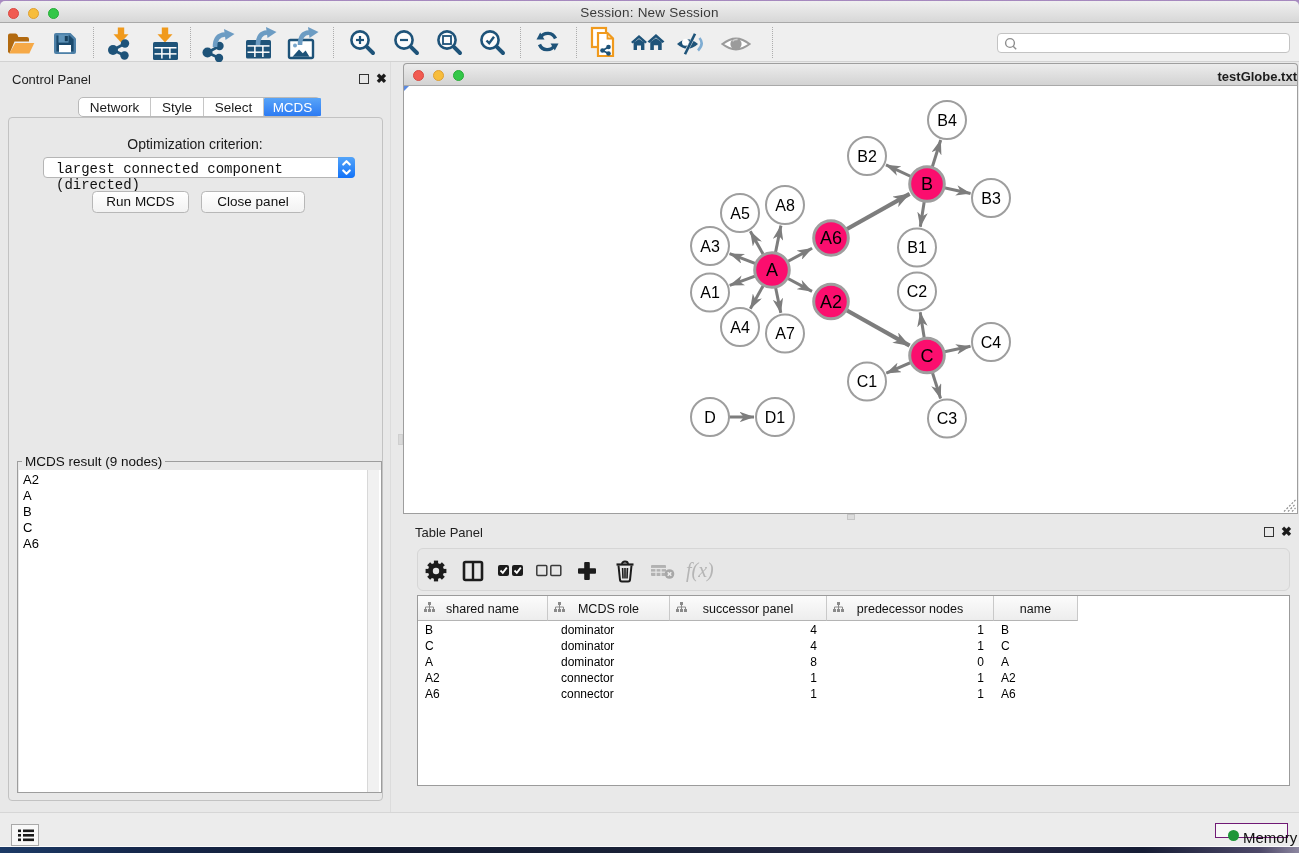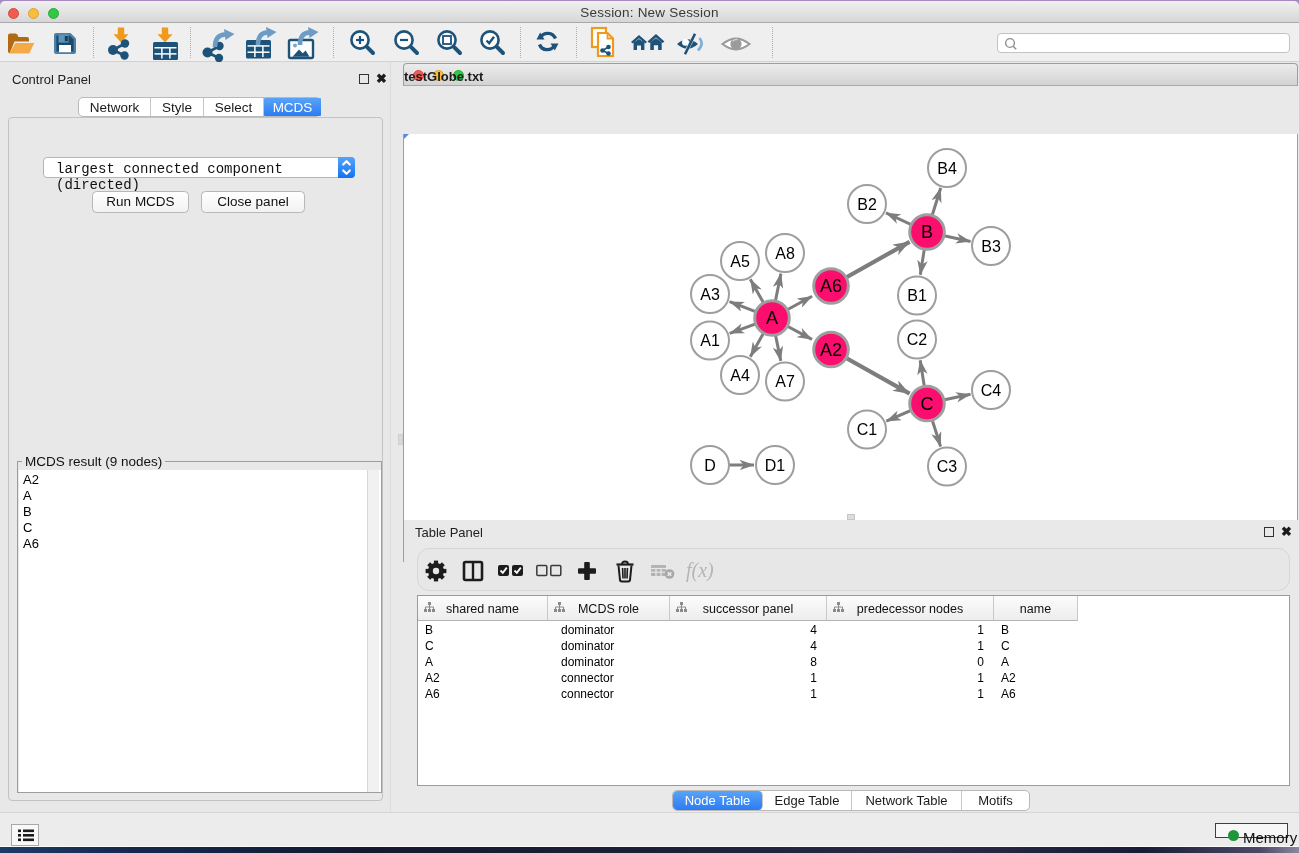--- a/index.html
+++ b/index.html
@@ -44,25 +44,25 @@
 #mscroll{position:absolute;right:2px;top:0px;width:12px;height:322px;background:#f1f1f1;border-left:1px solid #d8d8d8;}
 #statusbar{left:0;top:812px;width:1299px;height:34px;background:#ececec;border-top:1px solid #d6d6d6;z-index:50;}
 #listbtn{position:absolute;left:11px;top:11px;width:28px;height:22px;background:#f8f8f8;border:1px solid #a9a9a9;}
 #membtn{position:absolute;left:1215px;top:10px;width:73px;height:15px;background:#f7f7f7;border:1px solid #701a75;font-size:15px;color:#111;}
 #membtn .dot{position:absolute;left:12px;top:6px;width:11px;height:11px;border-radius:50%;background:#1f9639;}
 #membtn .lbl{position:absolute;left:27px;top:4.5px;}
 
 #netwin{left:403px;top:63px;width:895px;height:451px;z-index:2;}
 #nettitle{position:absolute;left:0;top:0;width:100%;height:23px;background:linear-gradient(#ececec,#d3d3d3);
  border:1px solid #9e9e9e;border-bottom:1px solid #a9a9a9;border-radius:4px 4px 0 0;}
-#nettitle .txt{position:absolute;width:100%;text-align:left;top:4.5px;font-size:13px;font-weight:bold;color:#1c1c1c;}
-#netcanvas{position:absolute;left:0;top:23px;width:895px;height:428px;background:#fff;border:1px solid #9e9e9e;border-top:none;margin-top:48px;}
+#nettitle .txt{position:absolute;width:100%;text-align:right;top:4.5px;font-size:13px;font-weight:bold;color:#1c1c1c;}
+#netcanvas{position:absolute;left:0;top:23px;width:895px;height:428px;background:#fff;border:1px solid #9e9e9e;border-top:none;}
 #tablepanel{left:404px;top:520px;width:895px;height:295px;background:#e9e9e9;z-index:3;}
 #tablepanel .hdr{position:absolute;left:11px;top:5px;font-size:13px;color:#222;}
-#tpl-toolbar{position:absolute;left:13px;top:28px;width:873px;height:43px;background:#e7e7e7;border:1px solid #d6d6d6;border-radius:12px;}
+#tpl-toolbar{position:absolute;left:13px;top:28px;width:873px;height:43px;background:#e7e7e7;border:1px solid #d6d6d6;border-radius:6px;}
 #ttable{position:absolute;left:13px;top:75px;width:873px;height:191px;background:#fff;border:1px solid #9b9b9b;}
 .th{position:absolute;top:0;height:25px;background:linear-gradient(#fcfcfc,#ededed);border-right:1px solid #c9c9c9;border-bottom:1px solid #b4b4b4;font-size:12.5px;color:#111;text-align:center;line-height:27px;}
 .td{position:absolute;font-size:12px;color:#000;height:16px;line-height:16px;}
 #btabs{position:absolute;left:268px;top:270px;height:21px;display:flex;background:#fff;border:1px solid #b9b9b9;border-radius:5px;}
 #btabs .tab{font-size:13px;color:#1b1b1b;line-height:20px;text-align:center;border-right:1px solid #c6c6c6;}
 #btabs .tab:last-child{border-right:none;}
 #btabs .tab.sel{background:linear-gradient(#58a4f8,#2d7bf3);color:#fff;border-radius:4.5px;}
 .tbi{position:absolute;}
 </style></head>
 <body>
@@ -217,20 +217,21 @@
  <div class="hdr">Control Panel</div>
  <div class="floatico" style="left:359px;top:12px"></div>
  <div class="closex" style="left:376px;top:9px">✖</div>
  <div id="tabcontent"></div>
  <div id="tabbar">
    <div class="tab" style="width:72px">Network</div>
    <div class="tab" style="width:53px">Style</div>
    <div class="tab" style="width:60px">Select</div>
    <div class="tab sel" style="width:57px">MCDS</div>
  </div>
+ <div id="optlabel">Optimization criterion:</div>
  <div id="combo">
       <span class="txt">largest connected component (directed)</span>
    <div class="step"><svg width="17" height="21">
           <g fill="none" stroke="#fff" stroke-width="2.1" stroke-linecap="round" stroke-linejoin="round">
             <path d="M5.2 7.6 L8.5 4.2 L11.8 7.6"></path>
             <path d="M5.2 13.4 L8.5 16.8 L11.8 13.4"></path>
           </g>
         </svg></div>
  </div>
  <div class="btn" style="left:92px;top:129px;width:97px">Run MCDS</div>
@@ -483,26 +484,20 @@
 <div class="td" style="left:143px;top:74px">connector</div>
 <div class="td" style="left:252px;width:147px;top:74px;text-align:right">1</div>
 <div class="td" style="left:409px;width:157px;top:74px;text-align:right">1</div>
 <div class="td" style="left:583px;top:74px">A2</div>
 <div class="td" style="left:7px;top:90px">A6</div>
 <div class="td" style="left:143px;top:90px">connector</div>
 <div class="td" style="left:252px;width:147px;top:90px;text-align:right">1</div>
 <div class="td" style="left:409px;width:157px;top:90px;text-align:right">1</div>
 <div class="td" style="left:583px;top:90px">A6</div>
     </div>
- <div id="btabs">
-   <div class="tab sel" style="width:90px">Node Table</div>
-   <div class="tab" style="width:89px">Edge Table</div>
-   <div class="tab" style="width:110px">Network Table</div>
-   <div class="tab" style="width:67px">Motifs</div>
- </div>
 </div>
 
 <div class="abs" id="statusbar">
  <div id="listbtn">
       <svg width="26" height="20" style="position:absolute;left:1px;top:0px">
         <g fill="#1a1a1a">
           <rect x="5" y="4.5" width="3" height="2.6"></rect>
           <rect x="10" y="4.5" width="11" height="2.6"></rect>
           <rect x="5" y="9" width="3" height="2.6"></rect>
           <rect x="10" y="9" width="11" height="2.6"></rect>

